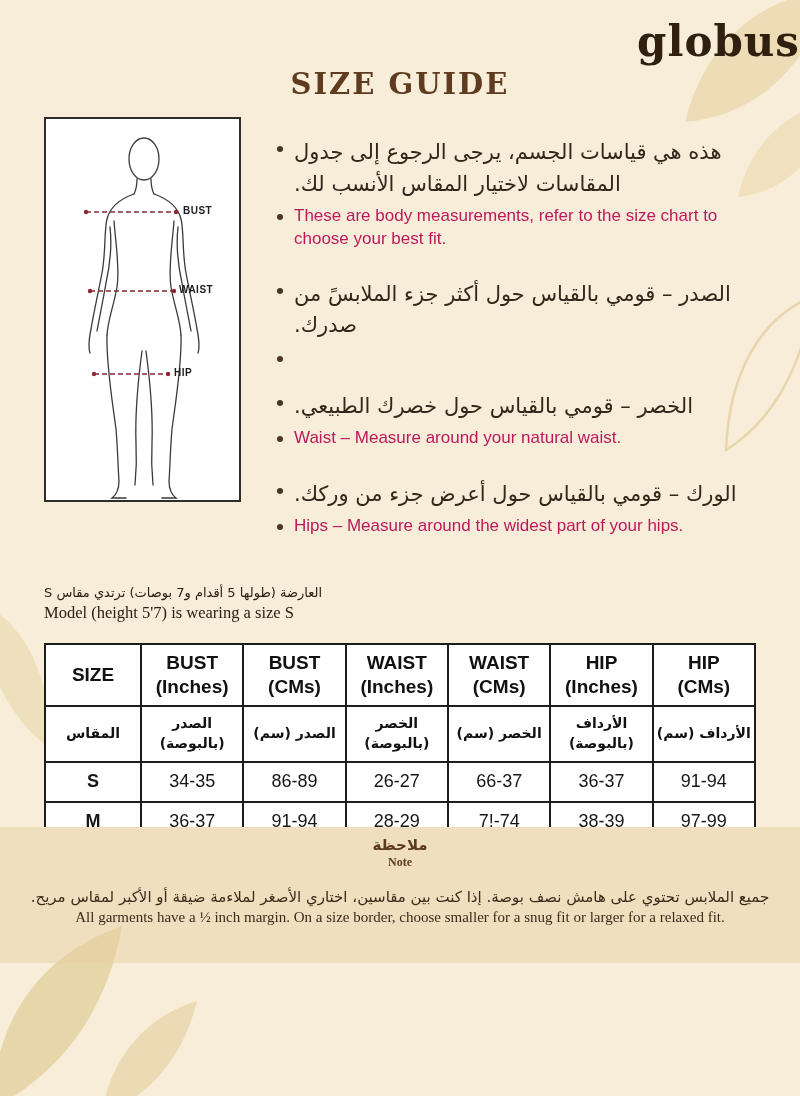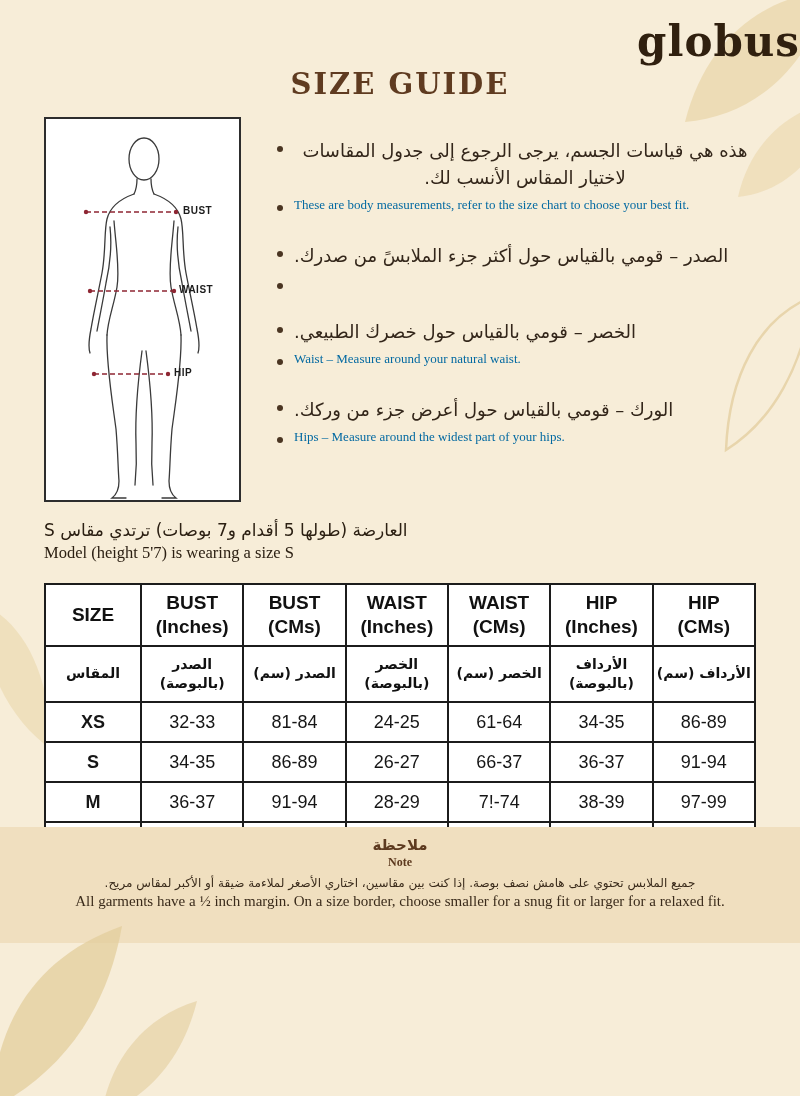--- a/index.html
+++ b/index.html
@@ -38,30 +38,30 @@
   }
 
   .bullets { flex:1; padding-top:20px; }
   .bullet-group { margin-bottom:29px; }
   .bullet-line { display:flex; gap:11px; align-items:flex-start; margin-bottom:5px; }
   .dot {
     width:6px; height:6px; border-radius:50%; background:#4a3522;
     margin-top:9px; flex:none;
   }
   .txt-ar {
-    font-family:"DejaVu Sans", sans-serif; font-size:18px;
-    line-height:1.5; text-align:center; color:#33261a;
+    font-family:"DejaVu Sans", sans-serif; font-size:21px;
+    line-height:1.5; text-align:left; color:#33261a;
   }
   .txt-en {
-    font-family:Liberation Serif, serif; font-size:13px;
-    line-height:1.32; color:#0369a1;
+    font-family:Liberation Sans, sans-serif; font-size:17px;
+    line-height:1.32; color:#be185d;
   }
 
   .model-note { padding:0 44px; margin-top:18px; }
-  .model-ar { font-family:"DejaVu Sans", sans-serif; font-size:17px; text-align:left; color:#2c2013; }
+  .model-ar { font-family:"DejaVu Sans", sans-serif; font-size:13px; text-align:left; color:#2c2013; }
   .model-en { font-family:"Liberation Serif", serif; font-size:16.5px; margin-top:3px; color:#2c2013; }
 
   table.size-table {
     margin:20px 44px 0; width:712px; table-layout:fixed;
     border-collapse:collapse; background:#ffffff;
     font-family:"Liberation Sans", sans-serif;
   }
   .size-table th, .size-table td {
     border:2px solid #1c1c1c; text-align:center; vertical-align:middle;
     padding:2px;
@@ -69,29 +69,29 @@
   .size-table col.c-size { width:96px; }
   tr.h-en th { height:62px; font-size:19px; color:#111; }
   tr.h-en .hl1, tr.h-en .hl2 { line-height:1.25; }
   tr.h-ar th { height:56px; font-size:14px; font-weight:bold;
     font-family:"DejaVu Sans", sans-serif; color:#111; }
   tr.h-ar .hl1, tr.h-ar .hl2 { line-height:1.4; }
   tr.d-row td { height:40px; font-size:18px; color:#161616; }
   td.size-cell { font-weight:bold; }
 
   .note-band {
-    position:absolute; left:0; bottom:0; width:100%; height:116px;
+    position:absolute; left:0; bottom:0; width:100%; height:136px;
     background:#f0dfbf; text-align:center; padding-top:9px; z-index:1;
   }
   .note-title-ar { font-family:"DejaVu Sans", sans-serif; font-weight:bold;
     font-size:15px; color:#5d3a1f; }
   .note-title-en { font-family:"Liberation Serif", serif; font-weight:bold;
     font-size:12px; color:#5d3a1f; margin-top:1px; }
-  .note-body-ar { font-family:"DejaVu Sans", sans-serif; font-size:12px;
-    color:#3a2b1b; margin-top:6px; padding:0 30px; }
+  .note-body-ar { font-family:"DejaVu Sans", sans-serif; font-size:15px;
+    color:#3a2b1b; margin-top:18px; padding:0 30px; }
   .note-body-en { font-family:"Liberation Serif", serif; font-size:15px;
     color:#3a2b1b; margin-top:3px; padding:0 36px; }
 </style>
 </head>
 <body>
 
 <svg class="deco" style="top:-18px; right:-30px;" width="220" height="240" viewBox="0 0 220 240">
   <path d="M210,10 C150,18 95,60 75,140 C140,135 195,90 215,20 Z" fill="#eddcb6"></path>
   <path d="M220,120 C180,128 140,160 128,215 C175,210 210,175 225,125 Z" fill="#eddcb6" opacity="0.8"></path>
 </svg>
@@ -269,29 +269,20 @@
         <th dir="rtl">
             <div class="hl1">الأرداف</div>
             <div class="hl2">(بالبوصة)</div>
           </th>
         <th dir="rtl">
             <div class="hl1">الأرداف (سم)</div>
             <div class="hl2"></div>
           </th>
       </tr>
       <tr class="d-row">
-        <td class="size-cell">XS</td>
-        <td>32-33</td>
-        <td>81-84</td>
-        <td>24-25</td>
-        <td>61-64</td>
-        <td>34-35</td>
-        <td>86-89</td>
-      </tr>
-      <tr class="d-row">
         <td class="size-cell">S</td>
         <td>34-35</td>
         <td>86-89</td>
         <td>26-27</td>
         <td>66-37</td>
         <td>36-37</td>
         <td>91-94</td>
       </tr>
       <tr class="d-row">
         <td class="size-cell">M</td>

